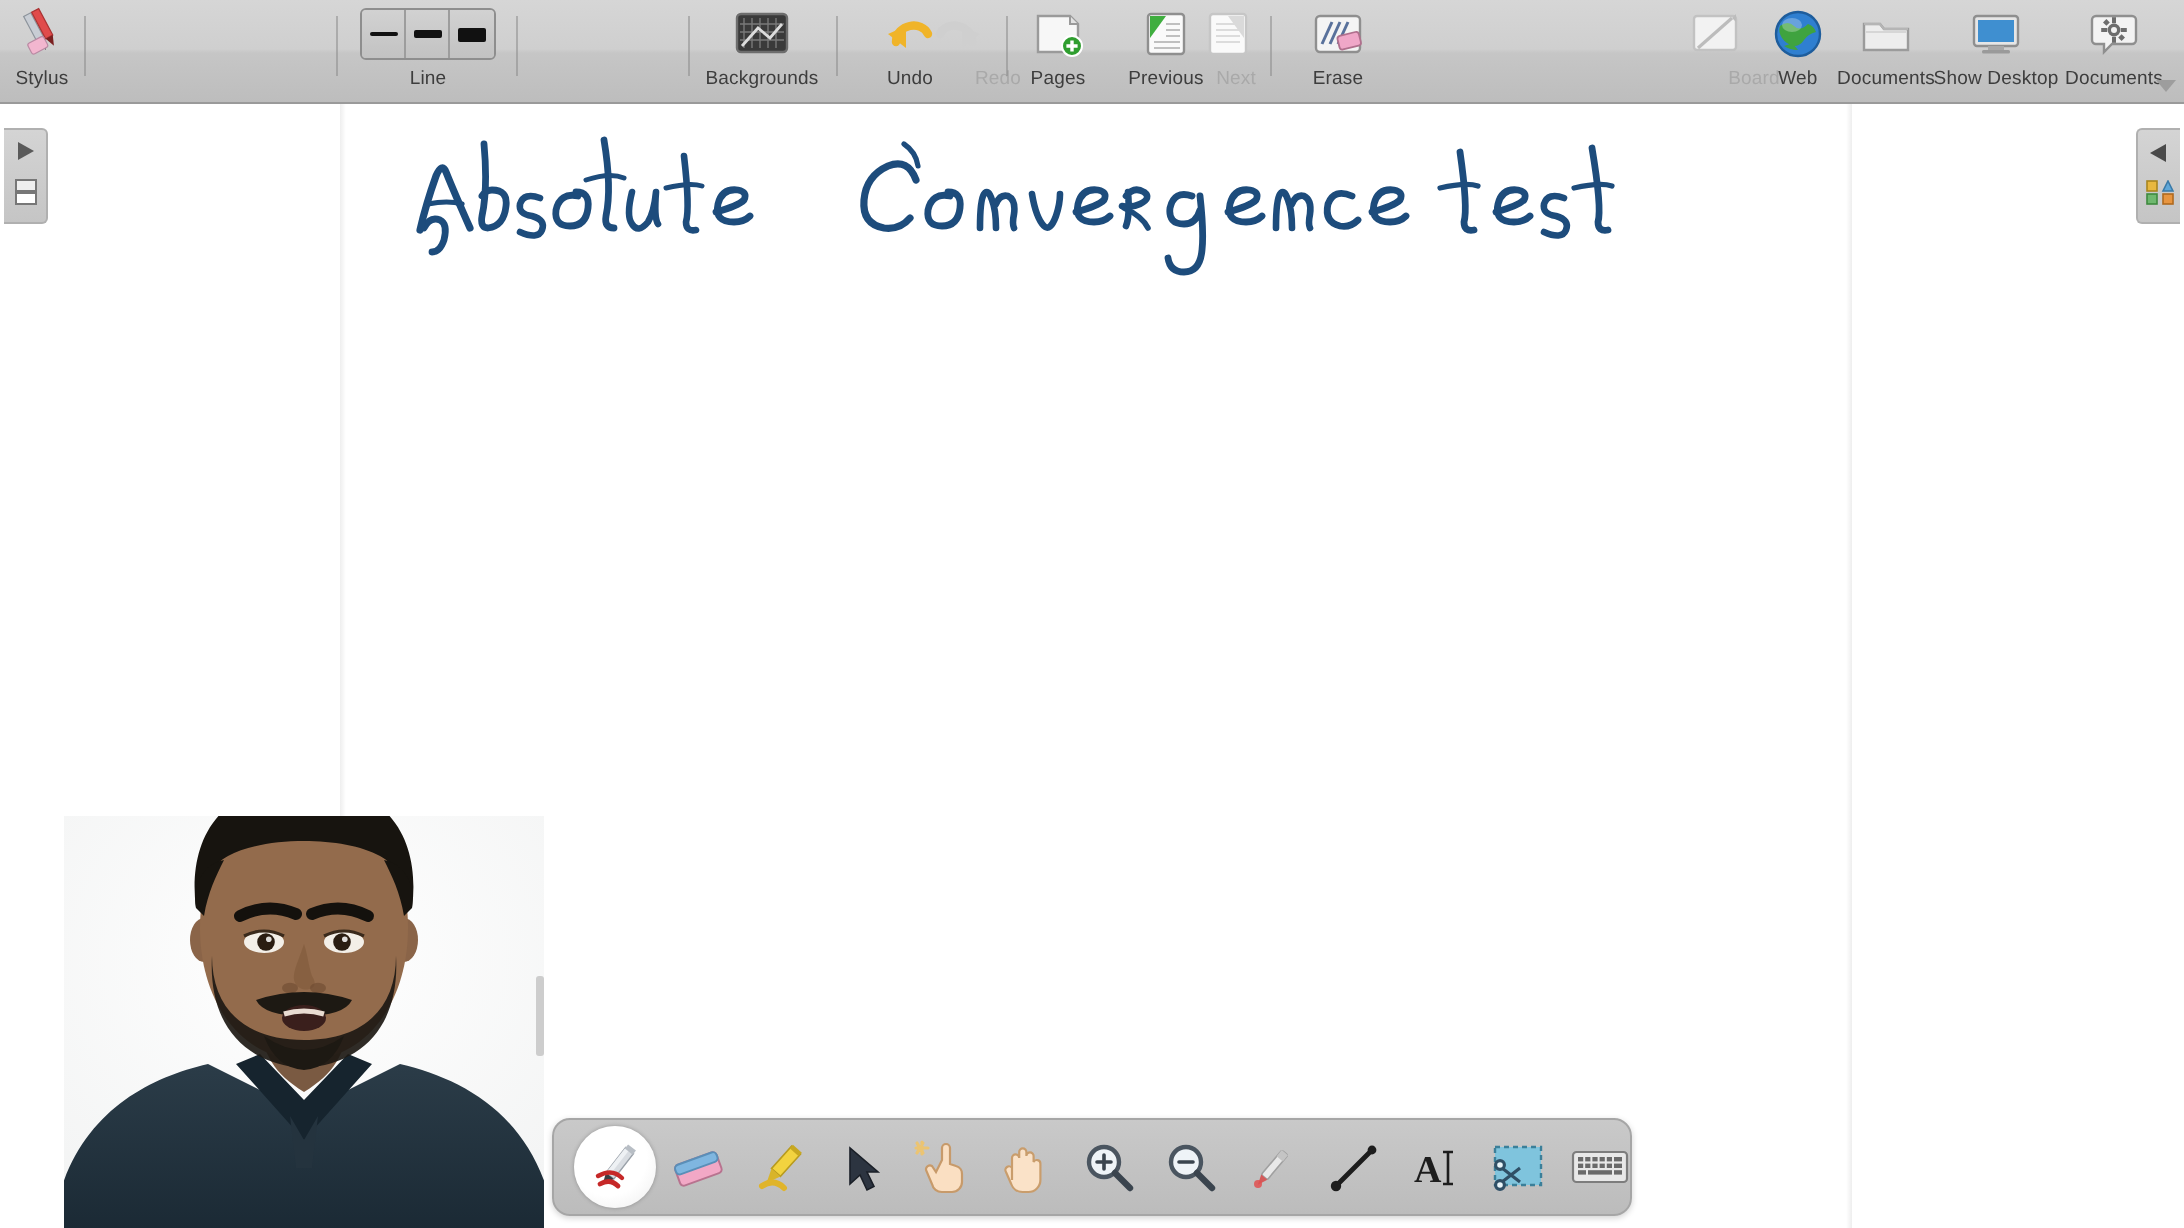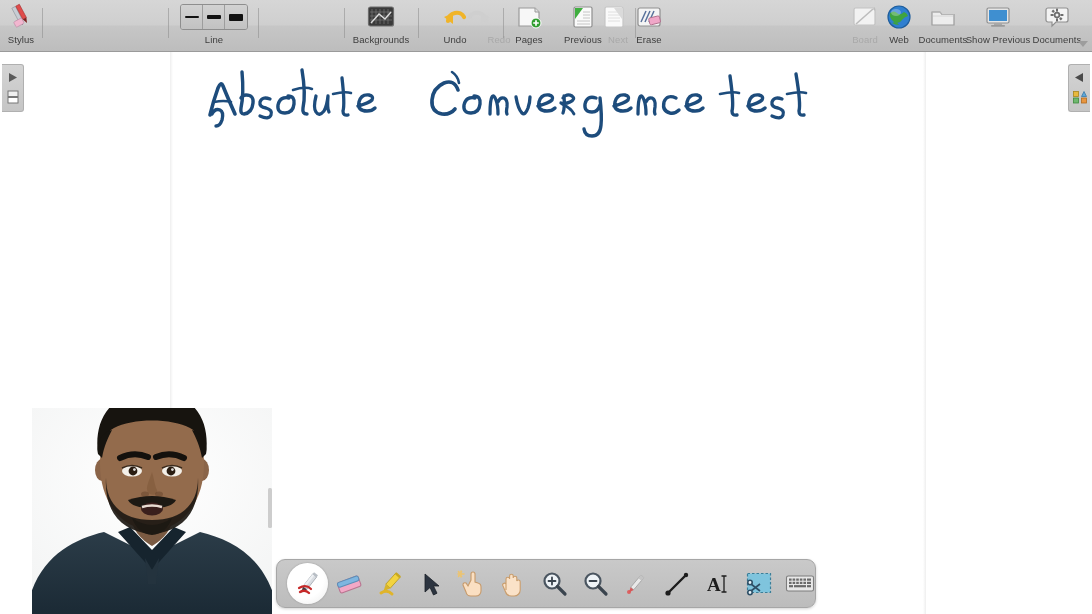--- a/index.html
+++ b/index.html
@@ -232,34 +232,34 @@
               <path d="M8 7 H20 M8 10 H20 M8 13 H20 M8 16 H20"></path>
             </g>
           <polygon points="22,3 22,14 14,3" fill="#dadada"></polygon>
         </svg>
       </div>
       <div class="tb-label dim">Next</div>
     </div>
 
     <div class="sep" style="left:635px;"></div>
 
-    <div class="tb-item" style="left:628px;width:42px;">
+    <div class="tb-item" style="left:648px;width:42px;">
       <div class="tb-icon">
         <svg width="28" height="24" viewBox="0 0 28 24">
           <rect x="3" y="3" width="22" height="18" rx="2" fill="#f4f4f4" stroke="#8f8f8f" stroke-width="1.2"></rect>
           <g stroke="#3f5b8c" stroke-width="1.5" opacity=".85">
             <path d="M6 17 L11 6 M10 17 L15 6 M14 17 L19 6"></path>
           </g>
           <rect x="14" y="12" width="11" height="7" rx="1.5" transform="rotate(-14 19 15)" fill="#f0a7c8" stroke="#b0708d" stroke-width=".9"></rect>
         </svg>
       </div>
       <div class="tb-label">Erase</div>
     </div>
 
-    <div class="tb-item" style="left:836px;width:42px;align-items:flex-end;">
+    <div class="tb-item" style="left:836px;width:42px;">
       <div class="tb-icon">
         <svg width="28" height="24" viewBox="0 0 28 24">
           <rect x="4" y="3" width="21" height="17" rx="1.5" fill="#f2f2f2" stroke="#c2c2c2" stroke-width="1.2"></rect>
           <path d="M6 19 L23 4" stroke="#bcbcbc" stroke-width="1.6"></path>
           <polygon points="23,4 25,2 25,6" fill="#bcbcbc"></polygon>
         </svg>
       </div>
       <div class="tb-label dim">Board</div>
     </div>
 
@@ -289,21 +289,21 @@
 
     <div class="tb-item" style="left:966px;width:64px;">
       <div class="tb-icon">
         <svg width="28" height="24" viewBox="0 0 28 24">
           <rect x="3" y="3" width="22" height="15" rx="1.5" fill="#e6e6e6" stroke="#8f8f8f" stroke-width="1.2"></rect>
           <rect x="5" y="5" width="18" height="11" fill="#3f8fd0"></rect>
           <rect x="10" y="18" width="8" height="2" fill="#a8a8a8"></rect>
           <rect x="7" y="20" width="14" height="1.8" rx=".8" fill="#9a9a9a"></rect>
         </svg>
       </div>
-      <div class="tb-label">Show Previous</div>
+      <div class="tb-label">Show Desktop</div>
     </div>
 
     <div class="tb-item" style="left:1030px;width:54px;">
       <div class="tb-icon">
         <svg width="28" height="24" viewBox="0 0 28 24">
           <path d="M5 3 H23 A2 2 0 0 1 25 5 V15 A2 2 0 0 1 23 17 H13 L9 21 V17 H5 A2 2 0 0 1 3 15 V5 A2 2 0 0 1 5 3 Z" fill="#f3f3f3" stroke="#8f8f8f" stroke-width="1.2"></path>
           <g fill="#6d6d6d">
             <circle cx="14" cy="10" r="3.2"></circle>
             <rect x="13" y="3.6" width="2" height="3"></rect>
               <rect x="13" y="13.4" width="2" height="3"></rect>

